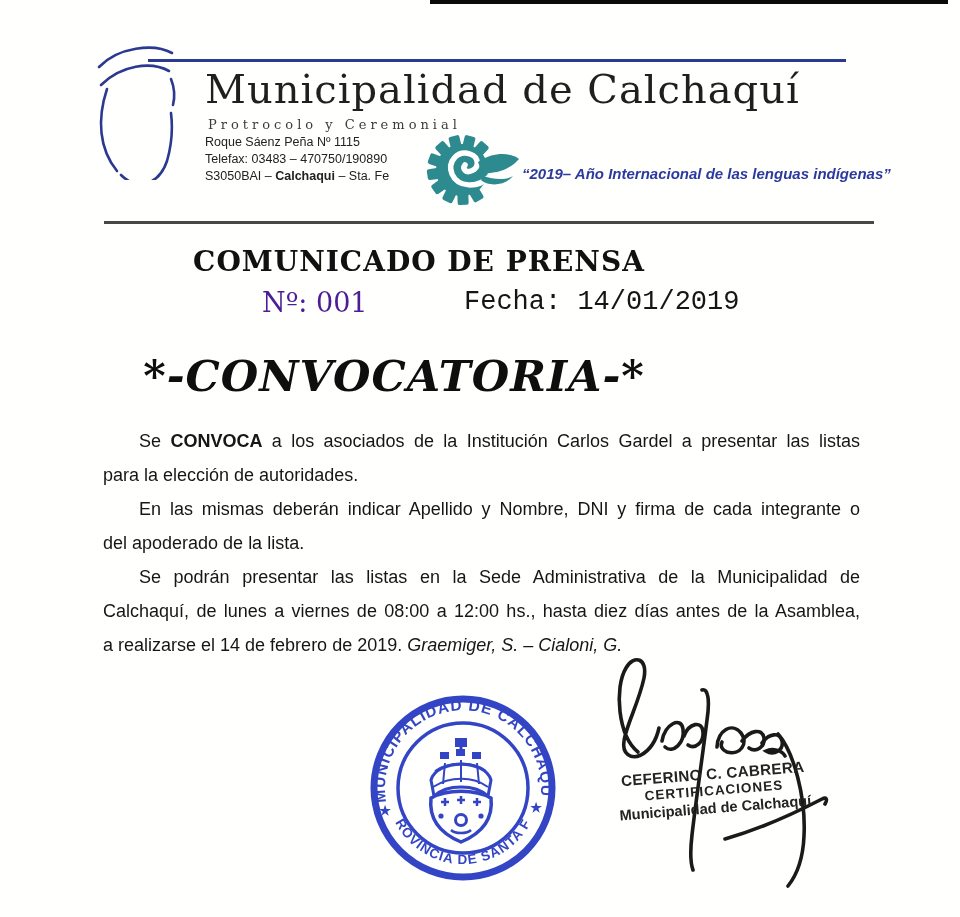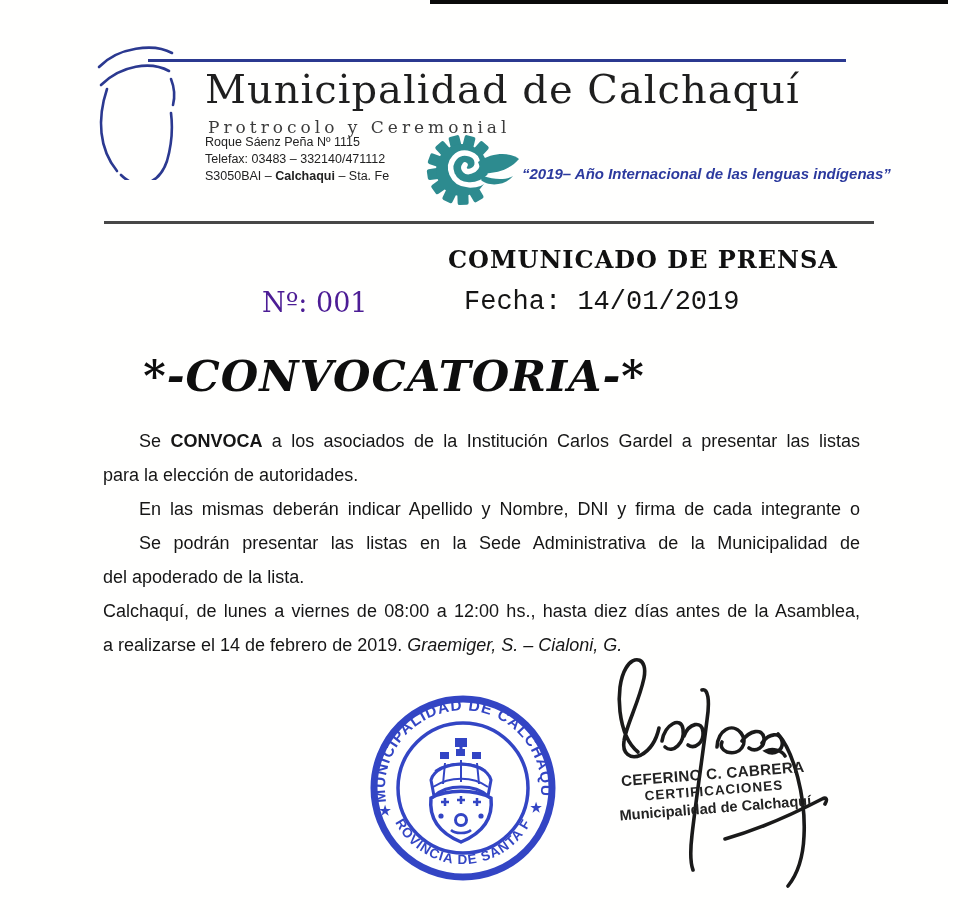--- a/index.html
+++ b/index.html
@@ -11,31 +11,31 @@
   .page{position:relative;width:960px;height:917px;background:#fffffe;overflow:hidden;
         font-family:"Liberation Sans",sans-serif;color:#1b1b1b}
   .abs{position:absolute}
 
   
   .scan-line-top{left:430px;top:0;width:518px;height:4px;background:#0a0a0a}
   .blue-rule{left:148px;top:59px;width:698px;height:3px;background:var(--header_blue)}
   .org-title{left:205px;top:66px;font-family:"DejaVu Serif","Liberation Serif",serif;
              font-size:40px;font-weight:400;letter-spacing:1px;color:#1f1f1f;white-space:nowrap}
   .org-sub{left:208px;top:117px;font-family:"DejaVu Serif","Liberation Serif",serif;
-           font-size:17px;letter-spacing:4px;color:#3c3c3c;white-space:nowrap}
+           font-size:13px;letter-spacing:4px;color:#3c3c3c;white-space:nowrap}
   .addr{left:205px;top:134px;font-size:12.5px;line-height:17px;color:#222;white-space:nowrap}
   .addr b{font-weight:700}
   .slogan{left:522px;top:165px;font-size:15px;font-style:italic;font-weight:700;
           color:var(--slogan_blue);white-space:nowrap}
   .gray-rule{left:104px;top:221px;width:770px;height:3px;background:#474747}
 
   
-  .pr-title{left:0;top:245px;width:838px;text-align:right;
+  .pr-title{left:0;top:245px;width:838px;text-align:center;
             font-family:"DejaVu Serif","Liberation Serif",serif;font-weight:700;
-            font-size:24px;letter-spacing:1px;color:#111}
+            font-size:28px;letter-spacing:1px;color:#111}
   .pr-num{left:262px;top:287px;font-family:"DejaVu Serif","Liberation Serif",serif;
           font-size:27px;color:#4c1d95;white-space:nowrap}
   .pr-date{left:464px;top:287px;font-family:Liberation Mono, monospace;
            font-size:27px;color:#151515;white-space:nowrap}
   .headline{left:0;top:351px;width:788px;text-align:center;
             font-family:"DejaVu Serif","Liberation Serif",serif;font-weight:700;font-style:italic;
             font-size:43px;letter-spacing:1px;color:#0e0e0e}
 
   
   .body-text{left:103px;top:424px;width:757px;font-size:18px;color:#161616}
@@ -84,21 +84,21 @@
     <path d="M 15,51 C 5,81 7,111 25,133"></path>
     <path d="M 29,137 C 45,153 67,147 75,123 C 79,109 81,91 79,75"></path>
     <path d="M 79,41 C 83,51 83,59 81,67"></path>
   </svg>
 
   <div class="abs org-title">Municipalidad de Calchaquí</div>
   <div class="abs org-sub">Protrocolo y Ceremonial</div>
 
   <div class="abs addr">
     <div>Roque Sáenz Peña Nº 1115</div>
-    <div>Telefax: 03483 – 332140/471112</div>
+    <div>Telefax: 03483 – 470750/190890</div>
     <div><span>S3050BAI – </span><b>Calchaqui</b><span> – Sta. Fe</span></div>
   </div>
 
   <svg class="abs tlogo" viewBox="0 0 94 80">
     <g>
       <g class="tf">
           <rect x="59" y="35.5" width="12" height="11" rx="2" transform="rotate(60 36 41)"></rect>
         </g>
       <g class="tf">
           <rect x="59" y="35.5" width="12" height="11" rx="2" transform="rotate(88 36 41)"></rect>
@@ -140,22 +140,22 @@
 
   <div class="abs pr-title">COMUNICADO DE PRENSA</div>
   <div class="abs pr-num">Nº: 001</div>
   <div class="abs pr-date">Fecha: 14/01/2019</div>
   <div class="abs headline">*-CONVOCATORIA-*</div>
 
   <div class="abs body-text">
       <div class="bline just ind"><span>Se </span><span style="font-weight: 700;">CONVOCA</span><span> a los asociados de la Institución Carlos Gardel a presentar las listas</span></div>
       <div class="bline wrapok"><span>para la elección de autoridades.</span></div>
       <div class="bline just ind"><span>En las mismas deberán indicar Apellido y Nombre, DNI y firma de cada integrante o</span></div>
+      <div class="bline wrapok"><span>del apoderado de la lista.</span></div>
       <div class="bline just ind"><span>Se podrán presentar las listas en la Sede Administrativa de la Municipalidad de</span></div>
-      <div class="bline wrapok"><span>del apoderado de la lista.</span></div>
       <div class="bline just"><span>Calchaquí, de lunes a viernes de 08:00 a 12:00 hs., hasta diez días antes de la Asamblea,</span></div>
       <div class="bline wrapok"><span>a realizarse el 14 de febrero de 2019. </span><span style="font-style: italic; text-align: right;">Graemiger, S. – Cialoni, G.</span></div>
     </div>
 
   <svg class="abs seal" viewBox="0 0 210 216">
     <defs>
       <path id="sealTopArc" d="M 30.4,106.2 A 78,78 0 1 1 185.6,106.2"></path>
       <path id="sealBottomArc" d="M 40.9,133.7 A 76,76 0 0 0 175.1,133.7"></path>
     </defs>
     <circle class="sb" cx="108" cy="98" r="89" stroke-width="7"></circle>

